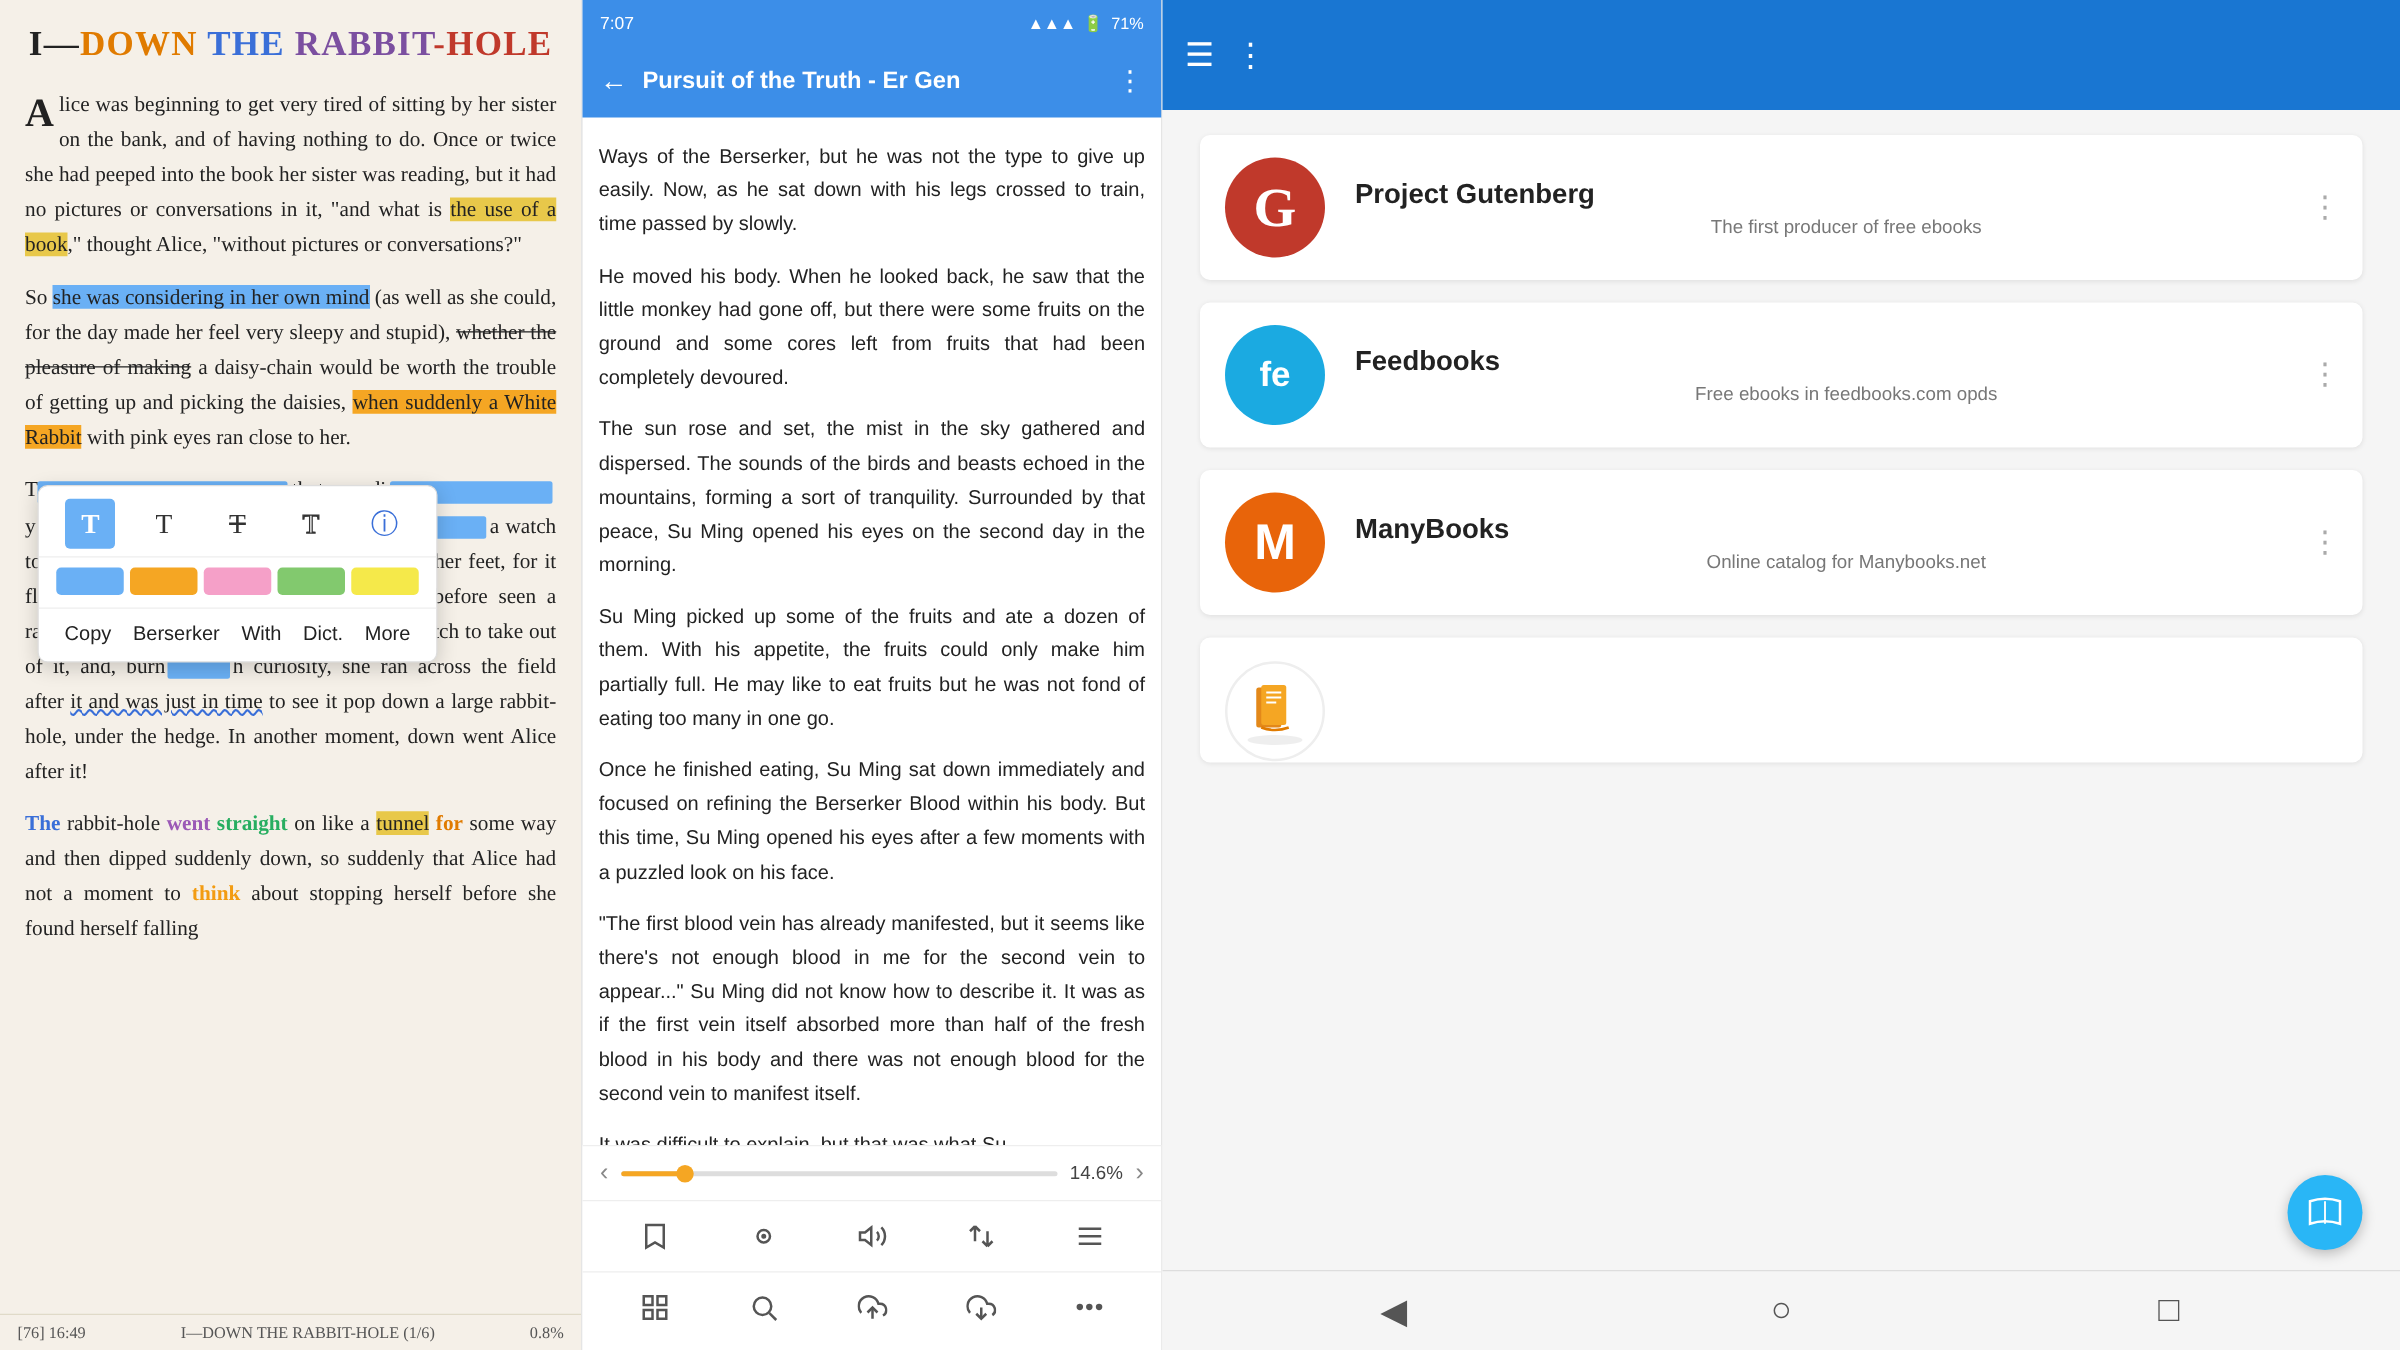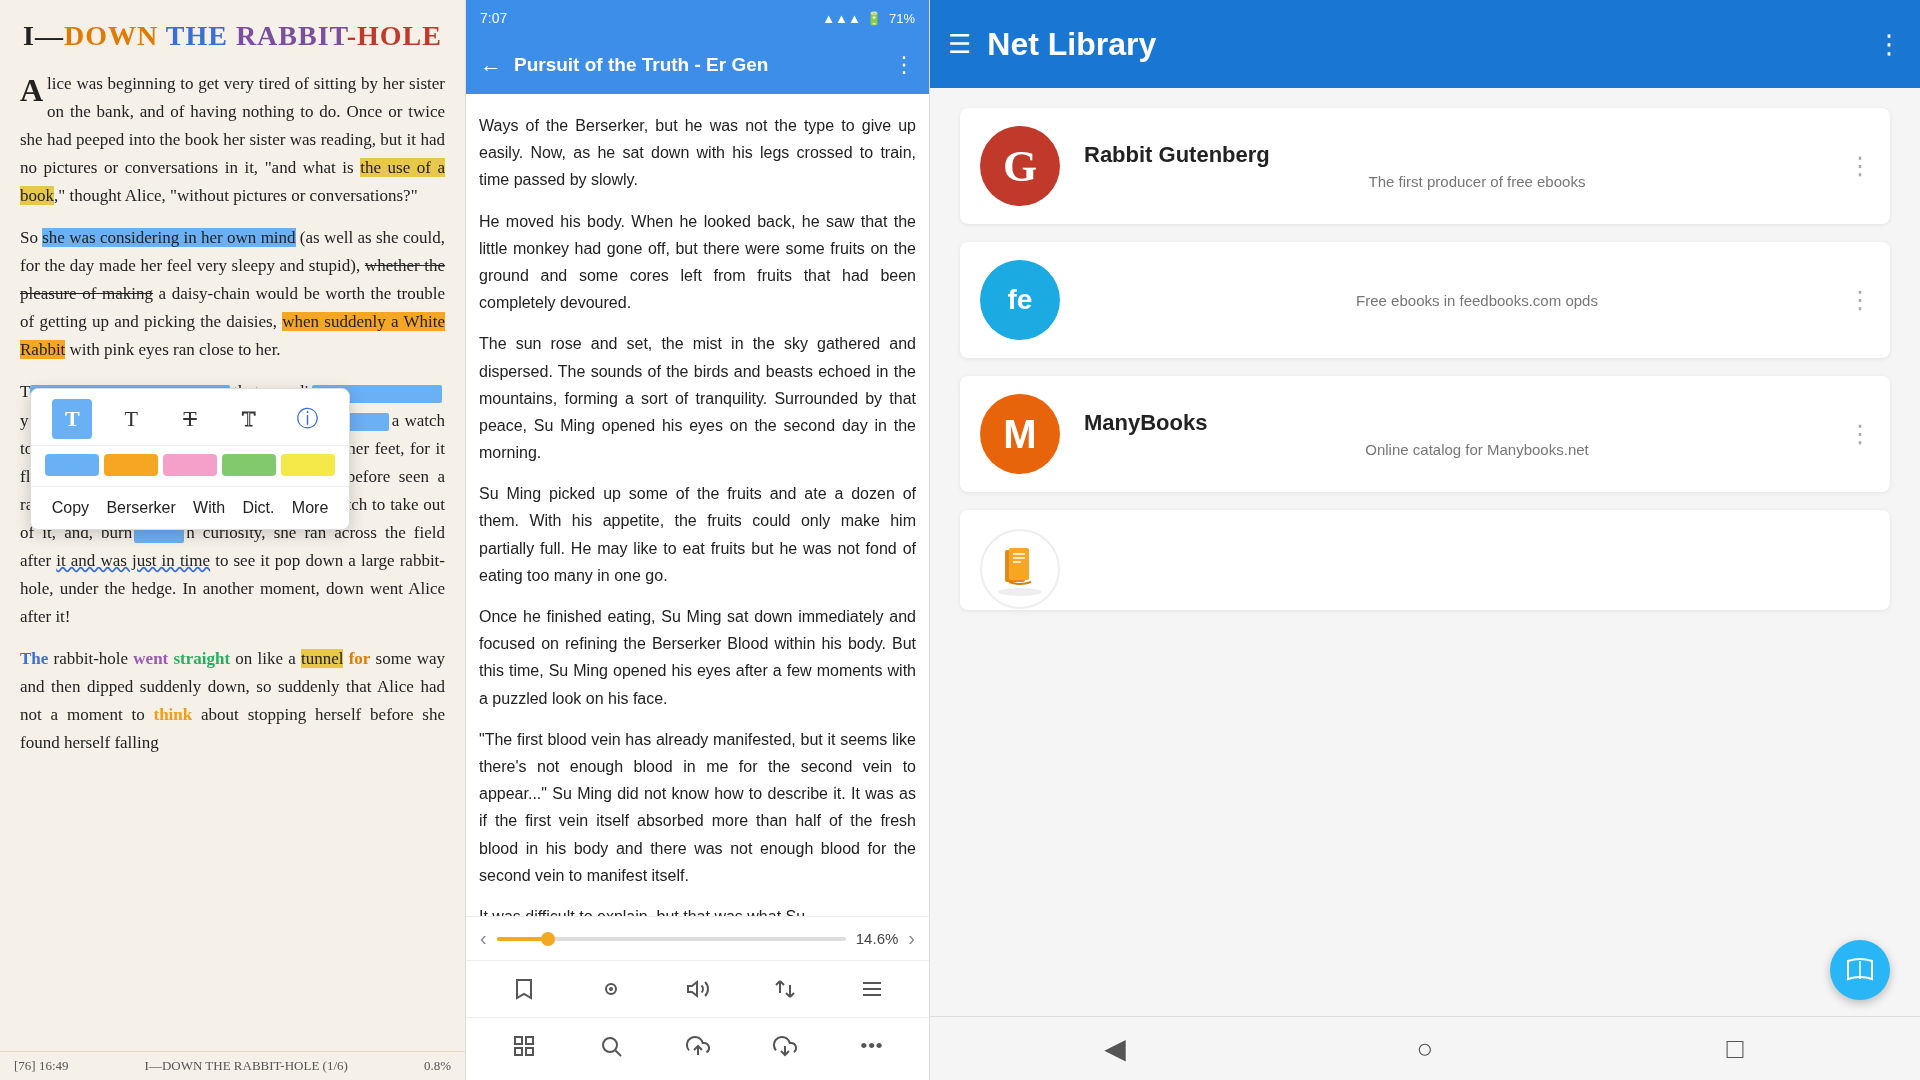--- a/index.html
+++ b/index.html
@@ -613,44 +613,44 @@
       <div class="novel-icon-btn">
         <span style="font-size:22px;color:#555">•••</span>
       </div>
     </div>
   </div>
 </div>
 
 <div id="panel-netlibrary">
   <div class="netlibrary-header">
     <span class="netlibrary-header-menu">☰</span>
-    <span class="netlibrary-header-title">Net Library</span>
     <span class="netlibrary-header-more">⋮</span>
   </div>
 
   <div class="netlibrary-content">
 
     <div class="library-item">
       <div class="library-logo logo-gutenberg">
         <span style="font-family:'Georgia',serif;font-size:44px;font-weight:bold;color:#fff">G</span>
       </div>
       <div class="library-info">
-        <div class="library-name">Rabbit Gutenberg</div>
+        <div class="library-name">Project Gutenberg</div>
         <div class="library-desc">The first producer of free ebooks</div>
       </div>
       <span class="library-more">⋮</span>
     </div>
 
     <div class="library-item">
       <div class="library-logo logo-feedbooks">
         <div class="fe-icon-wrap">
           <span class="fe-letter" style="color:#fff">fe</span>
         </div>
       </div>
       <div class="library-info">
+        <div class="library-name">Feedbooks</div>
         <div class="library-desc">Free ebooks in feedbooks.com opds</div>
       </div>
       <span class="library-more">⋮</span>
     </div>
 
     <div class="library-item">
       <div class="library-logo" style="background:#e8640a">
         <span style="font-family:sans-serif;font-size:40px;font-weight:bold;color:#fff">M</span>
       </div>
       <div class="library-info">

